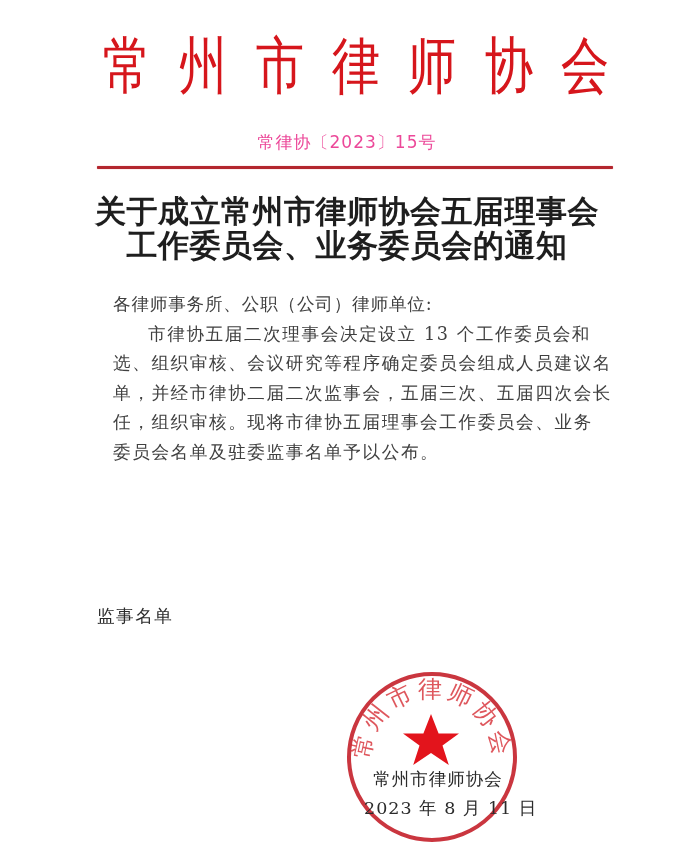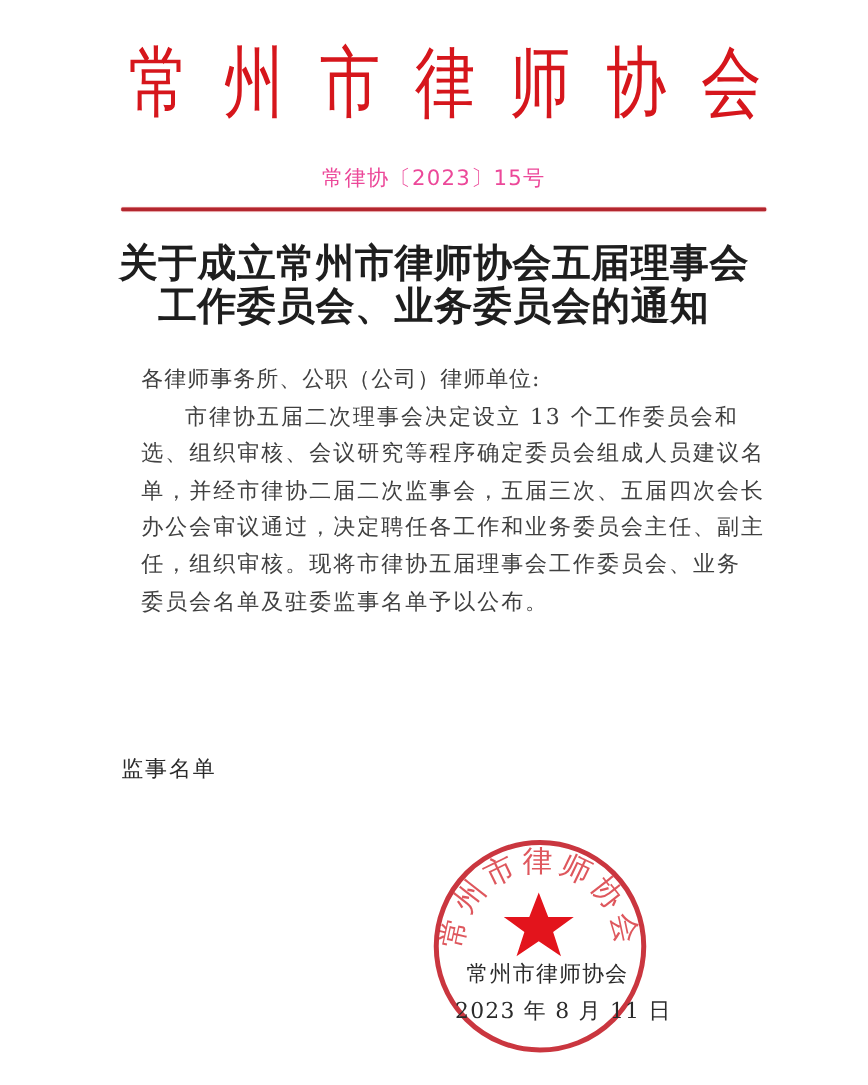--- a/index.html
+++ b/index.html
@@ -76,21 +76,20 @@
   <div>关于成立常州市律师协会五届理事会</div>
   <div>工作委员会、业务委员会的通知</div>
 </div>
 
 <div class="body-text">
   <div class="line salutation">各律师事务所、公职（公司）律师单位:</div>
   <div class="para1">
     <div class="line indent">市律协五届二次理事会决定设立 13 个工作委员会和</div>
     <div class="line">选、组织审核、会议研究等程序确定委员会组成人员建议名</div>
     <div class="line">单，并经市律协二届二次监事会，五届三次、五届四次会长</div>
-    <div class="line">办公会审议通过，决定聘任各工作和业务委员会主任、副主</div>
     <div class="line">任，组织审核。现将市律协五届理事会工作委员会、业务</div>
     <div class="line">委员会名单及驻委监事名单予以公布。</div>
   </div>
 </div>
 
 <div class="attachment">
   <div class="line">监事名单</div>
 </div>
 
 <div class="seal">

